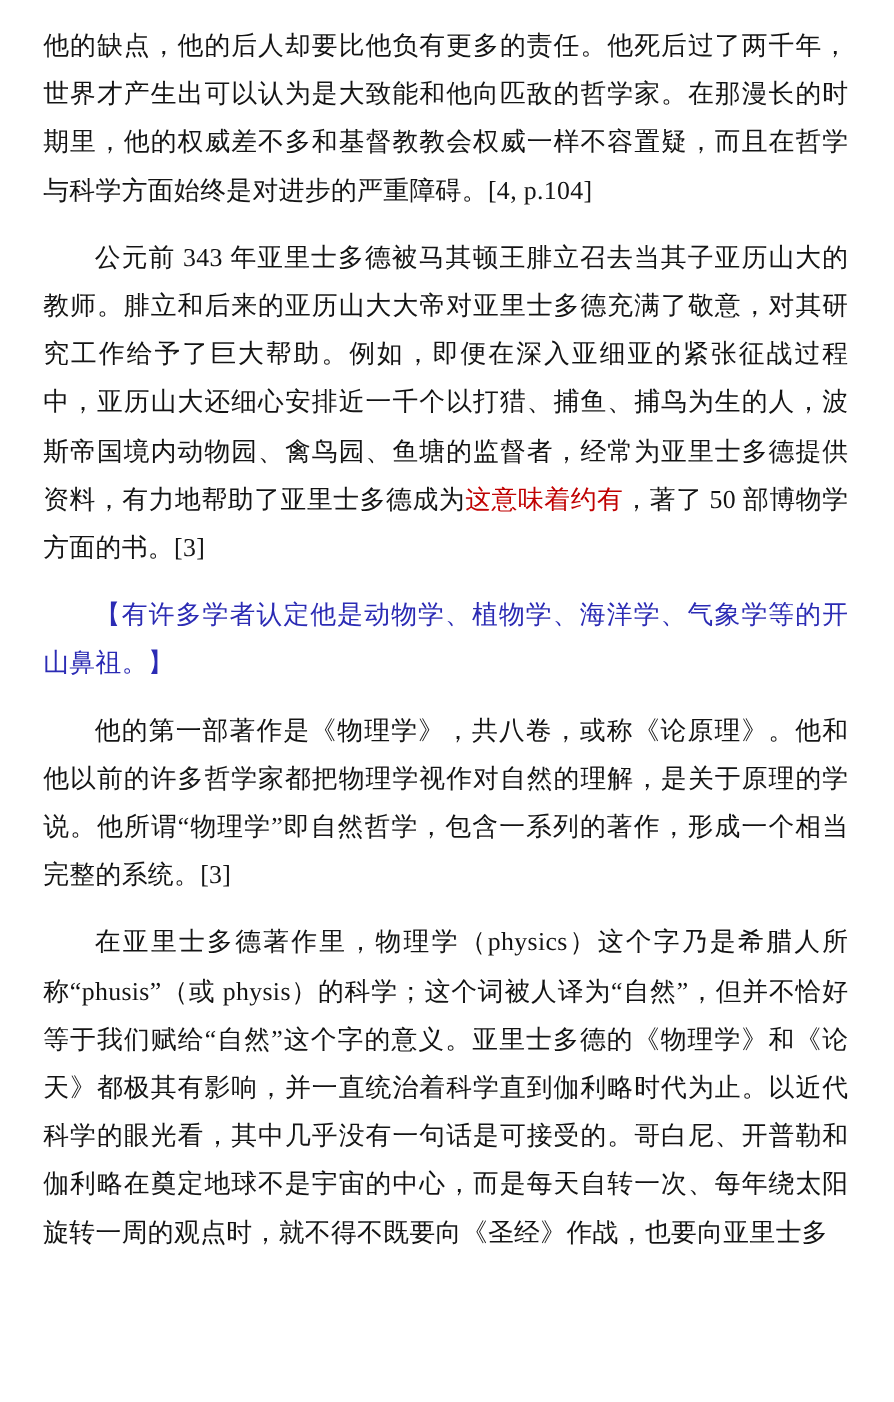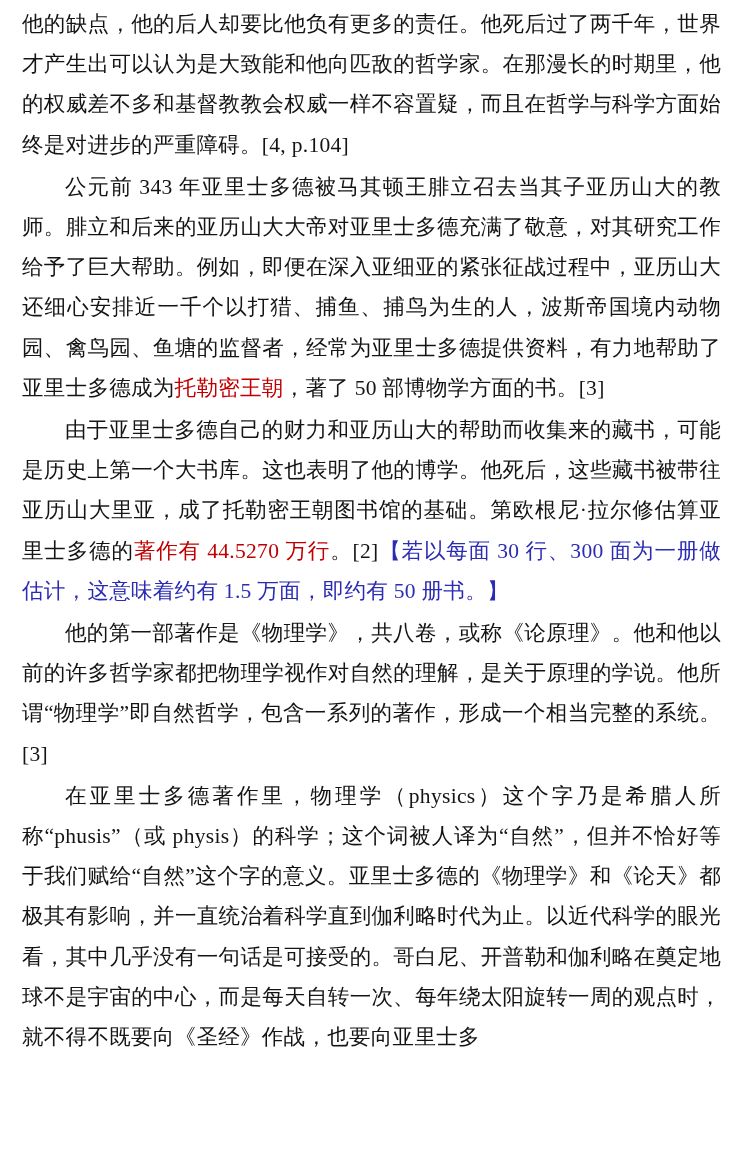--- a/index.html
+++ b/index.html
@@ -9,37 +9,37 @@
   }
   .page {
     box-sizing: border-box;
     width: 745px;
     height: 1168px;
     background: var(--page-bg, #ffffff);
     padding: 2px 22px 0 20px;
     overflow: hidden;
   }
   p.para {
-    margin: 2px;
+    margin: 16px;
     font-family: "Liberation Serif", "DejaVu Serif", serif;
     font-size: 21.5px;
     line-height: 40.2px;
     text-align: justify;
     color: var(--ink, #141414);
     letter-spacing: 0.3px;
   }
   p.para.indent { text-indent: 2em; }
   .run-black { color: var(--ink, #141414); }
   .run-red   { color: var(--red, #c00000); }
   .run-blue  { color: var(--blue, #2b2bb4); }
 </style>
 </head>
 <body>
 
 <div class="page">
   <div>
       <p class="para"><span class="run run-black">他的缺点，他的后人却要比他负有更多的责任。他死后过了两千年，世界才产生出可以认为是大致能和他向匹敌的哲学家。在那漫长的时期里，他的权威差不多和基督教教会权威一样不容置疑，而且在哲学与科学方面始终是对进步的严重障碍。[4, p.104]</span></p>
-      <p class="para indent"><span class="run run-black">公元前 343 年亚里士多德被马其顿王腓立召去当其子亚历山大的教师。腓立和后来的亚历山大大帝对亚里士多德充满了敬意，对其研究工作给予了巨大帮助。例如，即便在深入亚细亚的紧张征战过程中，亚历山大还细心安排近一千个以打猎、捕鱼、捕鸟为生的人，波斯帝国境内动物园、禽鸟园、鱼塘的监督者，经常为亚里士多德提供资料，有力地帮助了亚里士多德成为</span><span class="run run-red">托勒密王朝</span><span class="run run-black">，著了 50 部博物学方面的书。[3]</span></p>
-      <p class="para indent"><span class="run run-black">由于亚里士多德自己的财力和亚历山大的帮助而收集来的藏书，可能是历史上第一个大书库。这也表明了他的博学。他死后，这些藏书被带往亚历山大里亚，成了托勒密王朝图书馆的基础。第欧根尼·拉尔修估算亚里士多德的</span><span class="run run-red">著作有 44.5270 万行</span><span class="run run-black">。[2]</span><span class="run run-blue">【若以每面 30 行、300 面为一册做估计，这意味着约有 1.5 万面，即约有 50 册书。】</span></p>
+      <p class="para indent"><span class="run run-black">公元前 343 年亚里士多德被马其顿王腓立召去当其子亚历山大的教师。腓立和后来的亚历山大大帝对亚里士多德充满了敬意，对其研究工作给予了巨大帮助。例如，即便在深入亚细亚的紧张征战过程中，亚历山大还细心安排近一千个以打猎、捕鱼、捕鸟为生的人，波斯帝国境内动物园、禽鸟园、鱼塘的监督者，经常为亚里士多德提供资料，有力地帮助了亚里士多德成为</span><span class="run run-red">这意味着约有</span><span class="run run-black">，著了 50 部博物学方面的书。[3]</span></p>
+      <p class="para indent"><span class="run run-blue">【有许多学者认定他是动物学、植物学、海洋学、气象学等的开山鼻祖。】</span></p>
       <p class="para indent"><span class="run run-black">他的第一部著作是《物理学》，共八卷，或称《论原理》。他和他以前的许多哲学家都把物理学视作对自然的理解，是关于原理的学说。他所谓“物理学”即自然哲学，包含一系列的著作，形成一个相当完整的系统。[3]</span></p>
       <p class="para indent"><span class="run run-black">在亚里士多德著作里，物理学（physics）这个字乃是希腊人所称“phusis”（或 physis）的科学；这个词被人译为“自然”，但并不恰好等于我们赋给“自然”这个字的意义。亚里士多德的《物理学》和《论天》都极其有影响，并一直统治着科学直到伽利略时代为止。以近代科学的眼光看，其中几乎没有一句话是可接受的。哥白尼、开普勒和伽利略在奠定地球不是宇宙的中心，而是每天自转一次、每年绕太阳旋转一周的观点时，就不得不既要向《圣经》作战，也要向亚里士多</span></p>
     </div>
 </div>
 
 </body></html>

